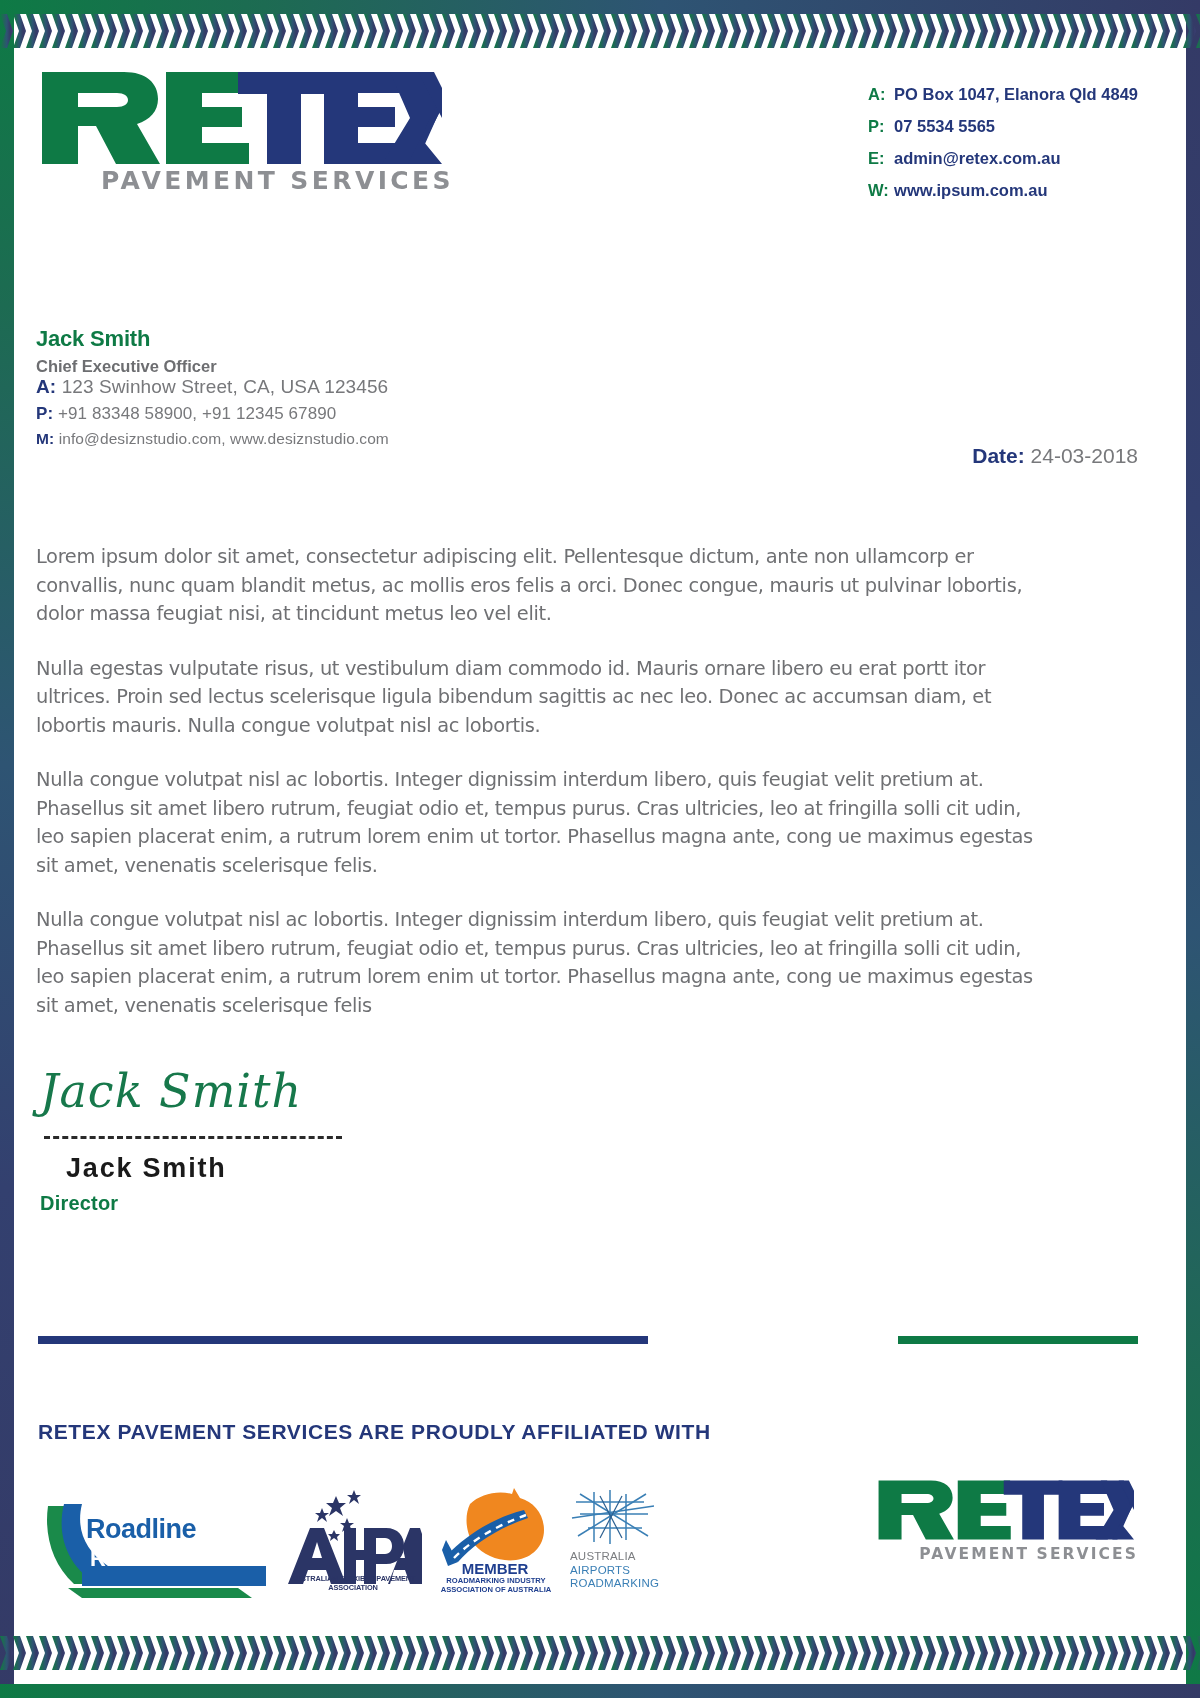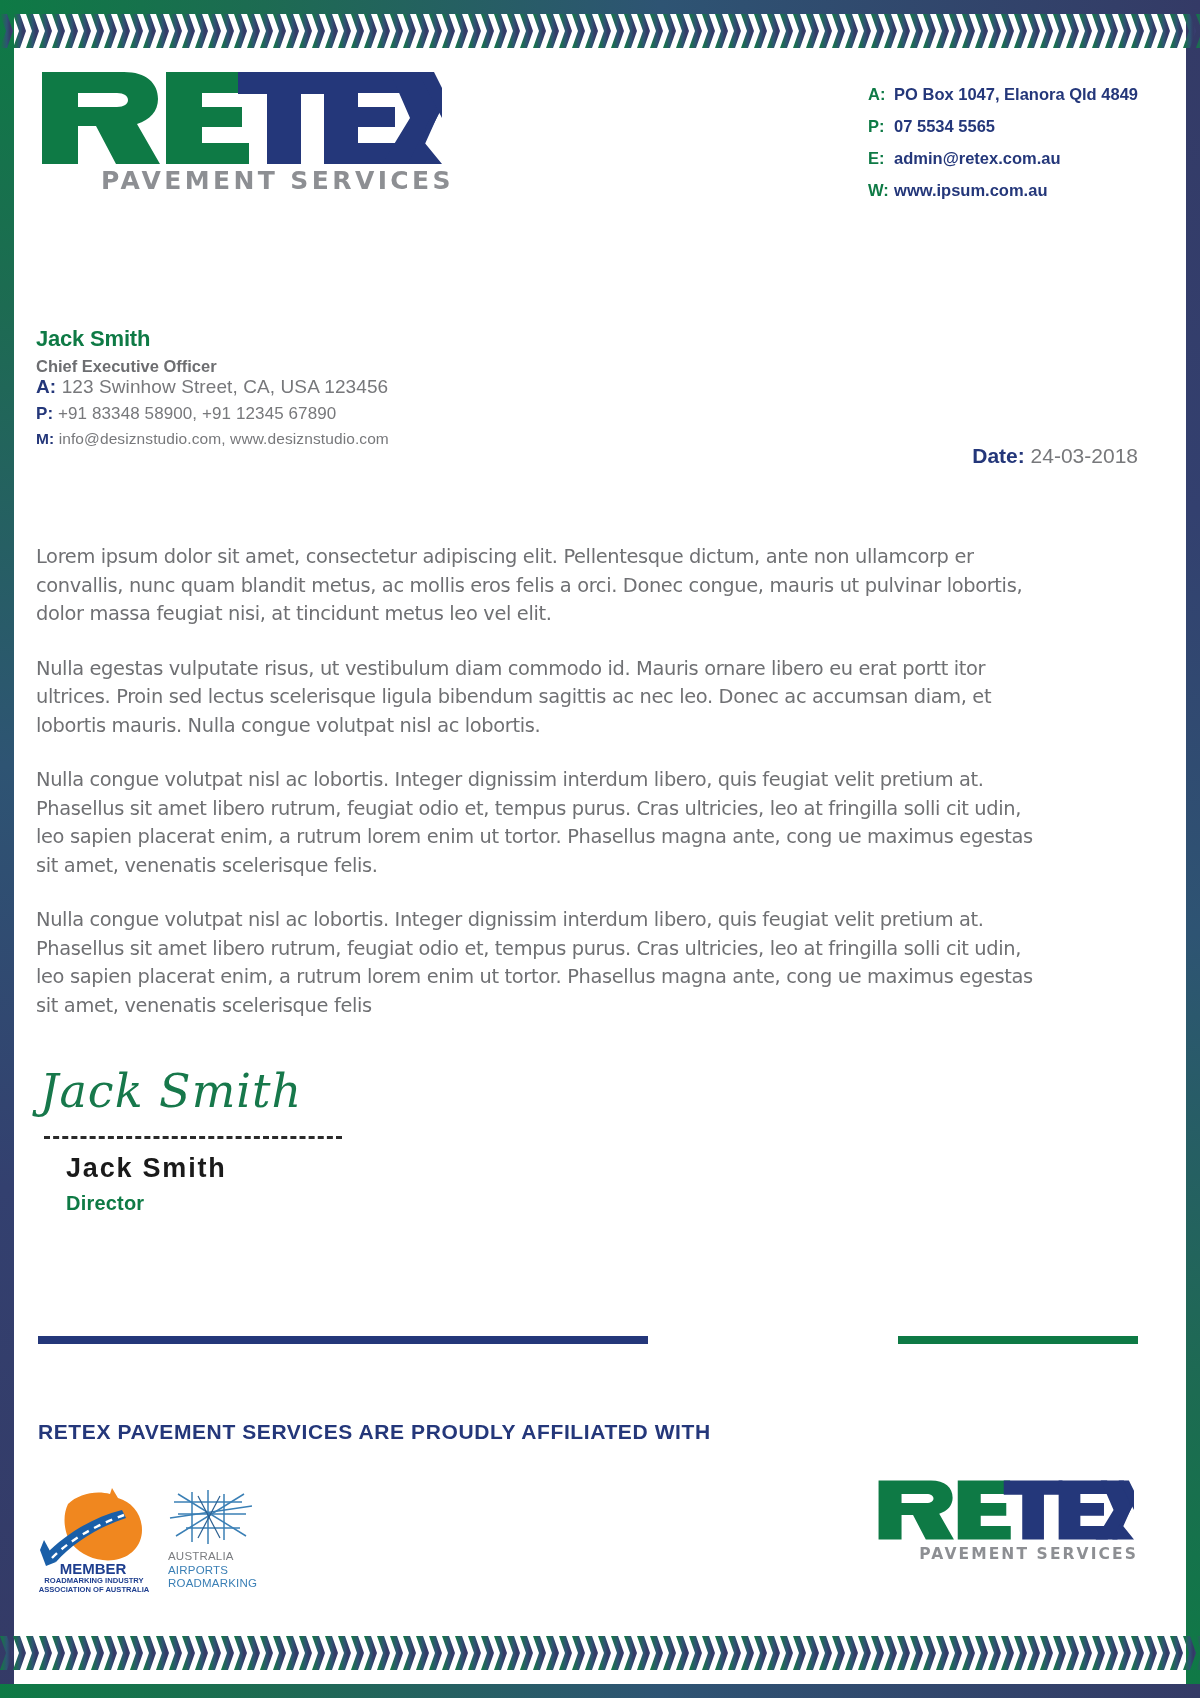--- a/index.html
+++ b/index.html
@@ -176,21 +176,20 @@
     color: #1a1a1a;
     letter-spacing: 1.8px;
     margin-left: 26px;
     margin-bottom: 8px;
   }
   .sign-role {
     font-size: 20px;
     font-weight: 700;
     color: #0e7a45;
     letter-spacing: 0.2px;
-    margin-left: 26px;
   }
 
   
   .footer-bar-left {
     position: absolute;
     left: 38px;
     top: 1336px;
     width: 610px;
     height: 8px;
     background: #24377a;
@@ -404,21 +403,47 @@
   <div class="sign-role">Director</div>
 </div>
 
 <div class="footer-bar-left"></div>
 <div class="footer-bar-right"></div>
 
 <div class="affiliate-heading">RETEX PAVEMENT SERVICES ARE PROUDLY AFFILIATED WITH</div>
 
 <div class="partner-row">
 
-
+  <div class="partner" style="width:228px;height:110px">
+    <svg width="228" height="110" viewBox="0 0 228 110" xmlns="http://www.w3.org/2000/svg">
+      <path d="M10,18 C6,46 14,76 36,96 L56,96 C32,74 24,46 28,18 Z" fill="#1a8a4a"></path>
+      <path d="M26,16 C18,48 30,80 62,98 L228,98 L228,78 L70,78 C46,62 38,40 44,16 Z" fill="#1a5fa8"></path>
+      <path d="M30,100 L200,100 L214,110 L44,110 Z" fill="#1a8a4a"></path>
+      <rect x="44" y="78" width="184" height="20" fill="#1a5fa8"></rect>
+    </svg>
+    <div class="roadline-text">Roadline</div>
+    <div class="roadline-sub">REMOVAL</div>
+  </div>
+
+  <div class="partner" style="width:138px;height:110px">
+    <svg width="138" height="96" viewBox="0 0 138 96" xmlns="http://www.w3.org/2000/svg">
+      <g fill="#2b3566">
+        <polygon points="52,8 55,15 62,15 56,20 59,28 52,23 45,28 48,20 42,15 49,15"></polygon>
+        <polygon points="70,2 72,7 77,7 73,10 75,16 70,12 65,16 67,10 63,7 68,7"></polygon>
+        <polygon points="38,20 40,25 45,25 41,28 43,34 38,30 33,34 35,28 31,25 36,25"></polygon>
+        <polygon points="63,30 65,35 70,35 66,38 68,44 63,40 58,44 60,38 56,35 61,35"></polygon>
+        <polygon points="50,42 52,46 56,46 53,49 54,53 50,50 46,53 47,49 44,46 48,46"></polygon>
+      </g>
+      <path d="M4,96 L26,40 L40,40 L62,96 L47,96 L42,82 L24,82 L19,96 Z M28,70 L38,70 L33,54 Z" fill="#2b3566"></path>
+      <path d="M60,96 L60,40 L72,40 L72,62 L84,62 L84,72 L72,72 L72,96 Z" fill="#2b3566"></path>
+      <path d="M80,96 L80,40 L102,40 C114,40 120,48 120,58 C120,68 114,76 102,76 L92,76 L92,96 Z M92,50 L92,66 L101,66 C106,66 108,62 108,58 C108,54 106,50 101,50 Z" fill="#2b3566"></path>
+      <path d="M104,96 L126,40 L136,40 L138,46 L138,96 L126,96 L121,82 L110,82 L106,96 Z M114,70 L121,70 L118,56 Z" fill="#2b3566"></path>
+    </svg>
+    <div class="afpa-sub">AUSTRALIAN FLEXIBLE PAVEMENT ASSOCIATION</div>
+  </div>
 
   <div class="partner" style="width:112px;height:110px">
     <svg width="112" height="78" viewBox="0 0 112 78" xmlns="http://www.w3.org/2000/svg">
       <path d="M30,16 C40,6 58,2 72,6 L74,0 L80,10 C94,14 104,26 104,42 C104,58 92,70 76,72 C60,74 44,68 34,56 C26,46 24,28 30,16 Z" fill="#f0871f"></path>
       <path d="M8,66 C26,48 52,30 84,22 L88,30 C58,40 34,56 18,74 Z" fill="#1a5fa8"></path>
       <path d="M6,52 L18,74 L8,78 L2,62 Z" fill="#1a5fa8"></path>
       <g stroke="#ffffff" stroke-width="2.4" stroke-dasharray="7 6" fill="none">
         <path d="M14,70 C32,52 56,38 86,27"></path>
       </g>
     </svg>

